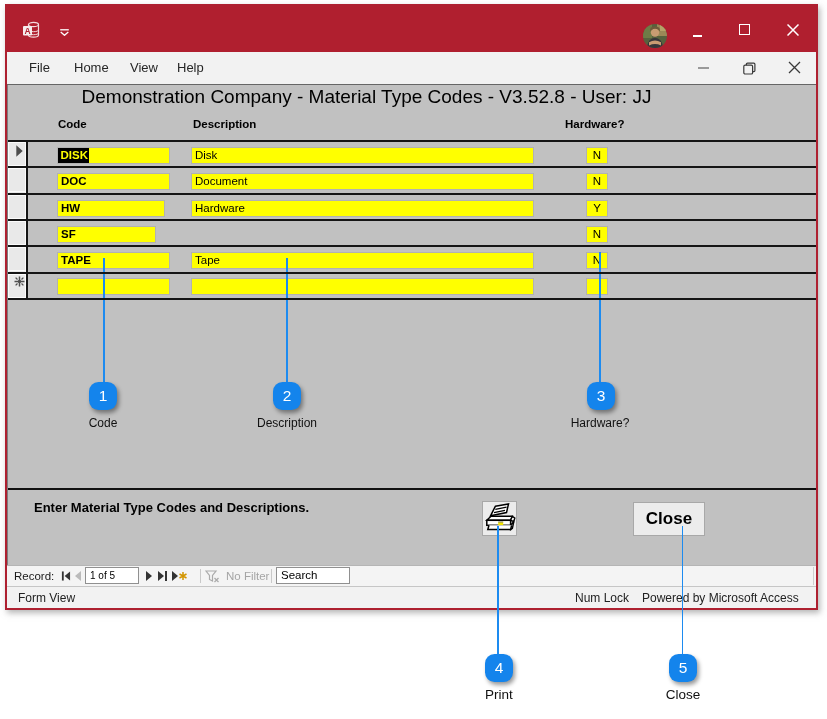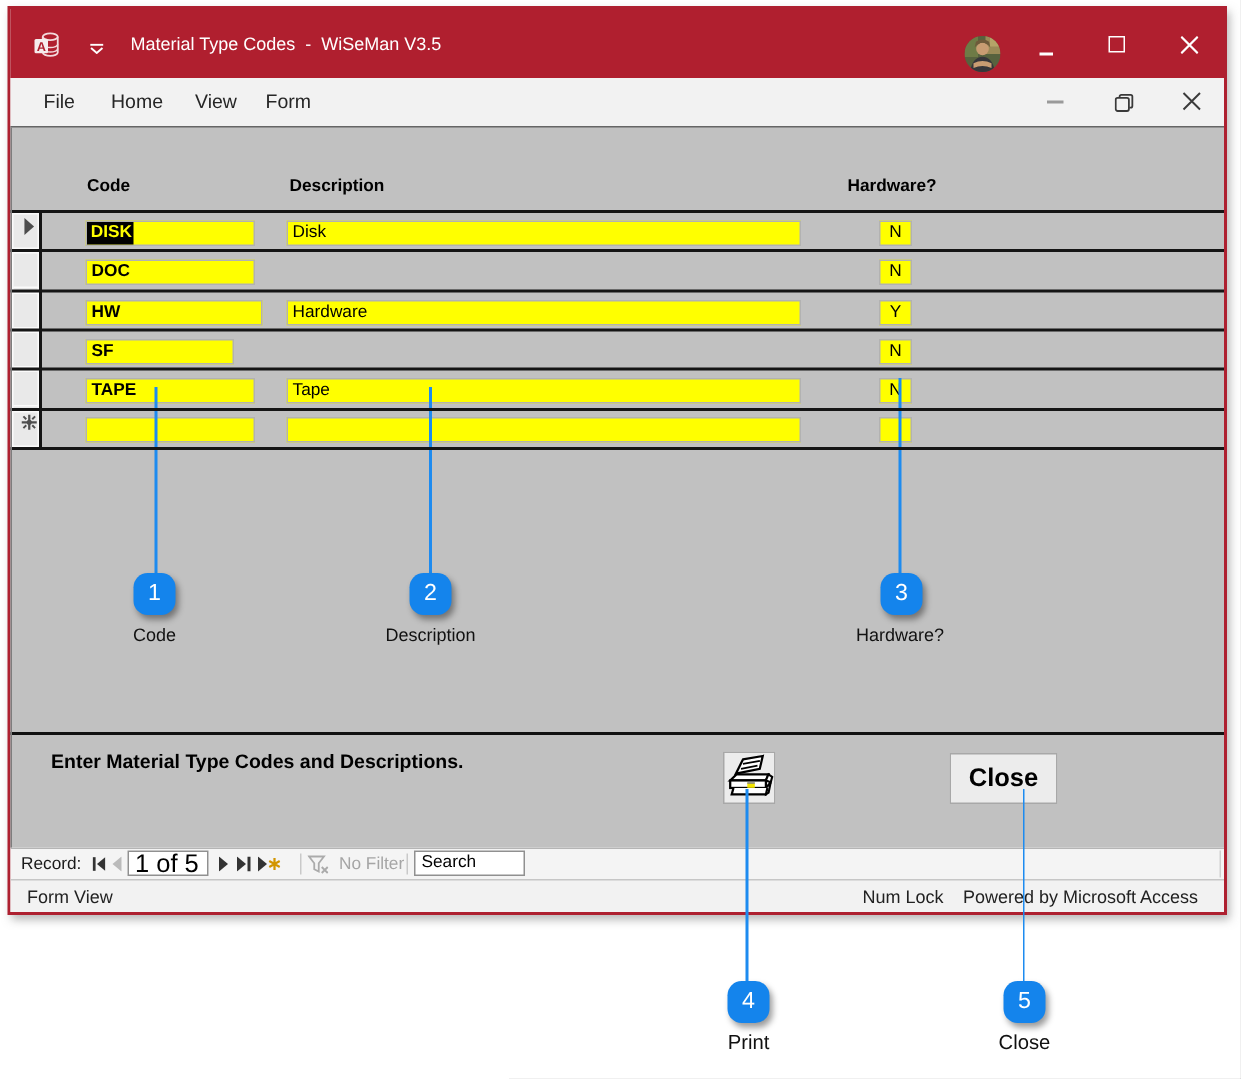--- a/index.html
+++ b/index.html
@@ -32,21 +32,20 @@
       <ellipse cx="11.5" cy="3.5" rx="5" ry="2.2" fill="none" stroke="#f3dadd" stroke-width="1.2"></ellipse>
       <path d="M6.5 3.5 V14 a5 2.2 0 0 0 10 0 V3.5" fill="none" stroke="#f3dadd" stroke-width="1.2"></path>
       <path d="M6.5 8.5 a5 2.2 0 0 0 10 0 M6.5 11.5 a5 2.2 0 0 0 10 0" fill="none" stroke="#f3dadd" stroke-width="1"></path>
       <rect x="1" y="5" width="9" height="9.5" rx="1" fill="#f6eced"></rect>
       <text x="5.5" y="12.8" font-size="8.5" font-weight="bold" fill="#b01f2f" text-anchor="middle" font-family="Liberation Sans">A</text>
     </svg>
     <svg class="abs" style="left:52px;top:23px" width="11" height="7" viewBox="0 0 11 7">
       <path d="M1.2 0.8 H9.8" stroke="#fff" stroke-width="1.3" fill="none"></path>
       <path d="M1.7 3 L5.5 6.3 L9.3 3" stroke="#fff" stroke-width="1.3" fill="none"></path>
     </svg>
-    <div class="abs" style="left:80px;top:0;height:46px;line-height:46px;color:#fff;font-size:12px;">Material Type Codes&nbsp; -&nbsp; WiSeMan V3.5</div>
 
     <svg class="abs" style="left:636px;top:18px" width="24" height="24" viewBox="0 0 24 24">
       <defs>
           <clipPath id="avc">
             <circle cx="12" cy="12" r="12"></circle>
           </clipPath>
         </defs>
       <g clip-path="url(#avc)">
         <rect x="0" y="0" width="24" height="24" fill="#57623e"></rect>
         <rect x="0" y="0" width="9" height="14" fill="#6e7b46"></rect>
@@ -62,33 +61,34 @@
     <div class="abs" style="left:732px;top:18px;width:11px;height:11px;border:1.5px solid #fff;"></div>
     <svg class="abs" style="left:780px;top:18px" width="12" height="12" viewBox="0 0 12 12">
       <path d="M0.5 0.5 L11.5 11.5 M11.5 0.5 L0.5 11.5" stroke="#fff" stroke-width="1.5"></path>
     </svg>
   </div>
 
   <div class="menubar">
     <div class="mi" style="left:22px;">File</div>
     <div class="mi" style="left:67px;">Home</div>
     <div class="mi" style="left:123px;">View</div>
-    <div class="mi" style="left:170px;">Form</div>
+    <div class="mi" style="left:170px;">Help</div>
     <div class="abs" style="left:691px;top:15px;width:11px;height:1.5px;background:#9a9a9a;"></div>
     <svg class="abs" style="left:736px;top:10px" width="13" height="13" viewBox="0 0 13 13">
       <rect x="0.8" y="3.2" width="8.8" height="8.8" rx="1.3" fill="none" stroke="#3a3a3a" stroke-width="1.2"></rect>
       <path d="M3.4 3.2 V2.3 a1.1 1.1 0 0 1 1.1 -1.1 H10.8 a1.1 1.1 0 0 1 1.1 1.1 V8.6 a1.1 1.1 0 0 1 -1.1 1.1 H9.9" fill="none" stroke="#3a3a3a" stroke-width="1.2"></path>
     </svg>
     <svg class="abs" style="left:781px;top:9px" width="13" height="13" viewBox="0 0 13 13">
       <path d="M1 1 L12 12 M12 1 L1 12" stroke="#3a3a3a" stroke-width="1.3"></path>
     </svg>
   </div>
 
   <div class="formarea">
     <div class="abs" style="left:0;top:0;width:1px;height:480px;background:#7d7d7d;z-index:5;"></div>
+    <div class="abs" style="left:0;top:1px;width:719px;text-align:center;font-size:19px;color:#000;">Demonstration Company - Material Type Codes - V3.52.8 - User: JJ</div>
     <div class="abs" style="left:51px;top:33px;font-size:11.5px;font-weight:bold;color:#000;">Code</div>
     <div class="abs" style="left:186px;top:33px;font-size:11.5px;font-weight:bold;color:#000;">Description</div>
     <div class="abs" style="left:558px;top:33px;font-size:11.5px;font-weight:bold;color:#000;">Hardware?</div>
 
     <div class="rowline" style="top:55px;"></div>
     <div class="rowline" style="top:81px;"></div>
     <div class="rowline" style="top:108px;"></div>
     <div class="rowline" style="top:134px;"></div>
     <div class="rowline" style="top:160px;"></div>
     <div class="rowline" style="top:187px;"></div>
@@ -117,23 +117,24 @@
       <circle cx="5.5" cy="5.5" r="1.7" fill="#4f4f4f"></circle>
     </svg>
 
     <div class="fld" style="left:50px;top:62px;width:113px;height:17px;">
         <div style="position:absolute;left:0;top:0;width:31px;height:15px;background:#000;color:#ffff00;padding-left:2.5px;">DISK</div>
       </div>
     <div class="fldD" style="left:184px;top:62px;width:343px;height:17px;">Disk</div>
     <div class="fldH" style="left:579px;top:62px;width:22px;height:17px;">N</div>
 
     <div class="fld" style="left:50px;top:88px;width:113px;height:17px;">DOC</div>
+    <div class="fldD" style="left:184px;top:88px;width:343px;height:17px;">Document</div>
     <div class="fldH" style="left:579px;top:88px;width:22px;height:17px;">N</div>
 
-    <div class="fld" style="left:50px;top:115px;width:118px;height:17px;">HW</div>
+    <div class="fld" style="left:50px;top:115px;width:108px;height:17px;">HW</div>
     <div class="fldD" style="left:184px;top:115px;width:343px;height:17px;">Hardware</div>
     <div class="fldH" style="left:579px;top:115px;width:22px;height:17px;">Y</div>
 
     <div class="fld" style="left:50px;top:141px;width:99px;height:17px;">SF</div>
     <div class="fldH" style="left:579px;top:141px;width:22px;height:17px;">N</div>
 
     <div class="fld" style="left:50px;top:167px;width:113px;height:17px;">TAPE</div>
     <div class="fldD" style="left:184px;top:167px;width:343px;height:17px;">Tape</div>
     <div class="fldH" style="left:579px;top:167px;width:22px;height:17px;">N</div>
 
@@ -173,21 +174,21 @@
 
   <div class="recordbar">
     <div class="abs" style="left:7px;top:4px;font-size:11.5px;color:#1a1a1a;">Record:</div>
     <svg class="abs" style="left:54px;top:5px" width="10" height="10" viewBox="0 0 11 10">
       <rect x="1" y="0" width="2" height="10" fill="#333"></rect>
       <path d="M10 0 L4 5 L10 10 Z" fill="#333"></path>
     </svg>
     <svg class="abs" style="left:67px;top:5px" width="8" height="10" viewBox="0 0 8 10">
       <path d="M7 0 L1 5 L7 10 Z" fill="#bbb"></path>
     </svg>
-    <div class="abs" style="left:78px;top:1px;width:54px;height:17px;background:#fff;border:1px solid #909090;font-size:17px;line-height:15px;padding-left:4px;color:#000;">1 of 5</div>
+    <div class="abs" style="left:78px;top:1px;width:54px;height:17px;background:#fff;border:1px solid #909090;font-size:10px;line-height:15px;padding-left:4px;color:#000;">1 of 5</div>
     <svg class="abs" style="left:138px;top:5px" width="8" height="10" viewBox="0 0 8 10">
       <path d="M1 0 L7 5 L1 10 Z" fill="#333"></path>
     </svg>
     <svg class="abs" style="left:150px;top:5px" width="11" height="10" viewBox="0 0 11 10">
       <path d="M1 0 L7 5 L1 10 Z" fill="#333"></path>
       <rect x="8" y="0" width="2" height="10" fill="#333"></rect>
     </svg>
     <svg class="abs" style="left:164px;top:5px" width="16" height="11" viewBox="0 0 16 11">
       <path d="M1 0 L7 5 L1 10 Z" fill="#333"></path>
       <path d="M12 1 V9 M8.5 3 L15.5 7 M15.5 3 L8.5 7" stroke="#d29500" stroke-width="1.5"></path>

